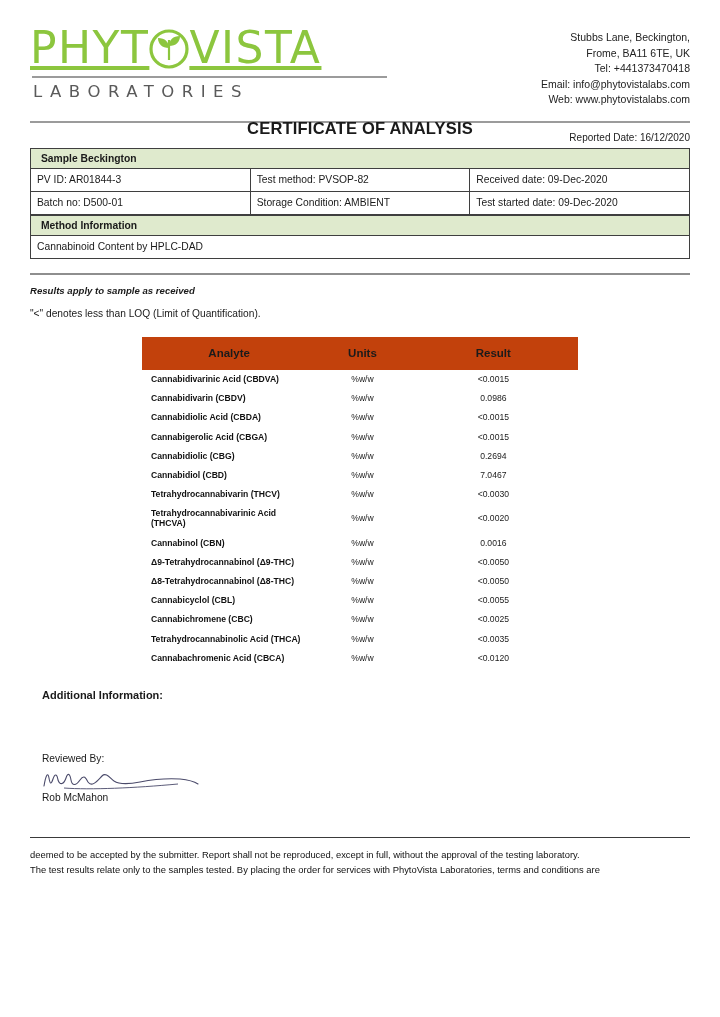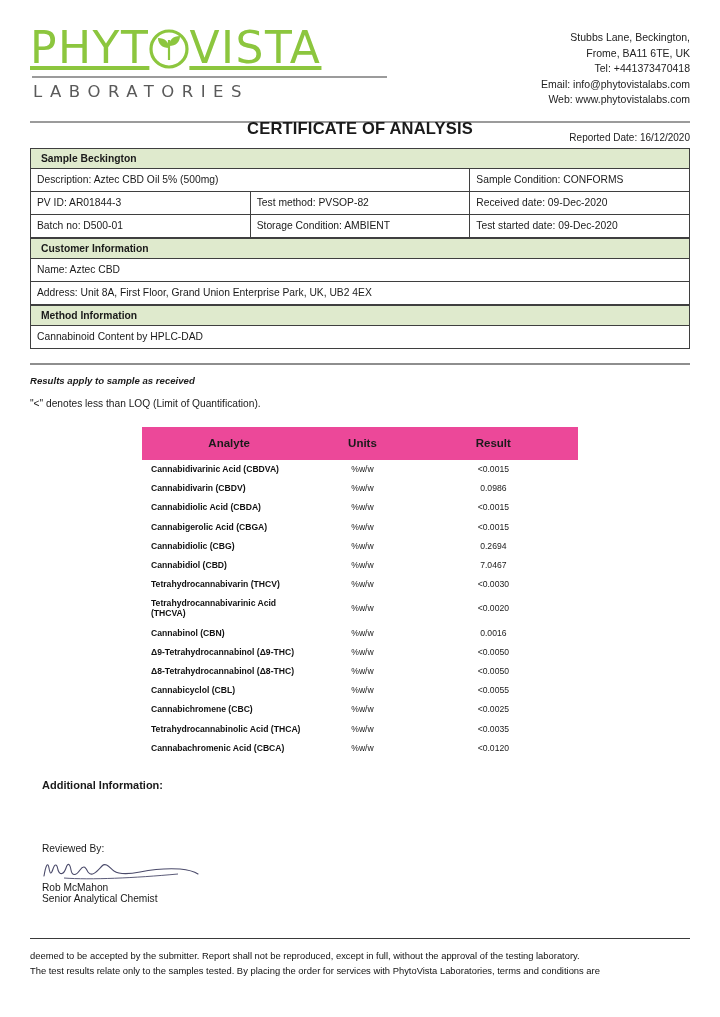--- a/index.html
+++ b/index.html
@@ -133,21 +133,21 @@
   .results-wrap {
     display: flex;
     justify-content: center;
   }
   .results-table {
     border-collapse: collapse;
     width: 436px;
     font-size: 9px;
   }
   .results-table thead th {
-    background: #ec4899;
+    background: #c2410c;
     color: #1b1b1b;
     font-size: 11.5px;
     font-weight: bold;
     padding: 10px 4px 11px 4px;
     border: none;
     text-align: center;
   }
   .results-table thead th.analyte-h { width: 172px; }
   .results-table thead th.units-h { width: 90px; }
   .results-table thead th.result-h { width: 174px; }
@@ -243,49 +243,32 @@
   </div>
 
   <div class="doc-title">CERTIFICATE OF ANALYSIS</div>
 
   <table class="info-table">
     <tbody>
         <tr class="sec-head">
       <td colspan="3">Sample Beckington</td>
     </tr>
     <tr>
-      <td colspan="2" style="width:470px">Description: Aztec CBD Oil 5% (500mg)</td>
-      <td style="width:188px">Sample Condition: CONFORMS</td>
-    </tr>
-    <tr>
       <td style="width:262px">PV ID: AR01844-3</td>
       <td style="width:208px">Test method: PVSOP-82</td>
       <td>Received date: 09-Dec-2020</td>
     </tr>
     <tr>
       <td>Batch no: D500-01</td>
       <td>Storage Condition: AMBIENT</td>
       <td>Test started date: 09-Dec-2020</td>
     </tr>
   </tbody>
     </table>
 
-  <table class="info-table">
-    <tbody>
-        <tr class="sec-head">
-      <td>Customer Information</td>
-    </tr>
-    <tr>
-      <td>Name:   Aztec CBD</td>
-    </tr>
-    <tr>
-      <td>Address:   Unit 8A, First Floor, Grand Union Enterprise Park, UK, UB2 4EX</td>
-    </tr>
-  </tbody>
-    </table>
 
   <table class="info-table">
     <tbody>
         <tr class="sec-head">
       <td>Method Information</td>
     </tr>
     <tr>
       <td>Cannabinoid Content by HPLC-DAD</td>
     </tr>
   </tbody>
@@ -391,21 +374,20 @@
   <div class="sig">
     <svg width="160" height="26" viewBox="0 0 160 26">
       <path d="M4 20 C6 8 8 6 9 12 C10 18 11 19 13 13 C15 7 17 8 18 14
                C20 20 24 18 26 12 C28 6 30 8 31 14 C32 20 36 20 40 14
                C44 8 46 12 48 16 C52 22 58 14 62 10 C66 6 70 12 74 15
                C80 19 90 18 100 16 C110 14 125 12 140 13 C150 14 155 16 158 18" fill="none" stroke="#4a4a6a" stroke-width="1.1" stroke-linecap="round"></path>
       <path d="M24 22 C50 24 95 22 138 18" fill="none" stroke="#4a4a6a" stroke-width="0.9"></path>
     </svg>
   </div>
   <div class="reviewer-name">Rob McMahon</div>
-  <div class="reviewer-title">Senior Analytical Chemist</div>
 
   <div class="bottom-rule"></div>
   <div class="disclaimer">
     <div>deemed to be accepted by the submitter. Report shall not be reproduced, except in full, without the approval of the testing laboratory.</div>
     <div>The test results relate only to the samples tested.  By placing the order for services with PhytoVista Laboratories, terms and conditions are</div>
   </div>
 
 </div>
 
 </body></html>

